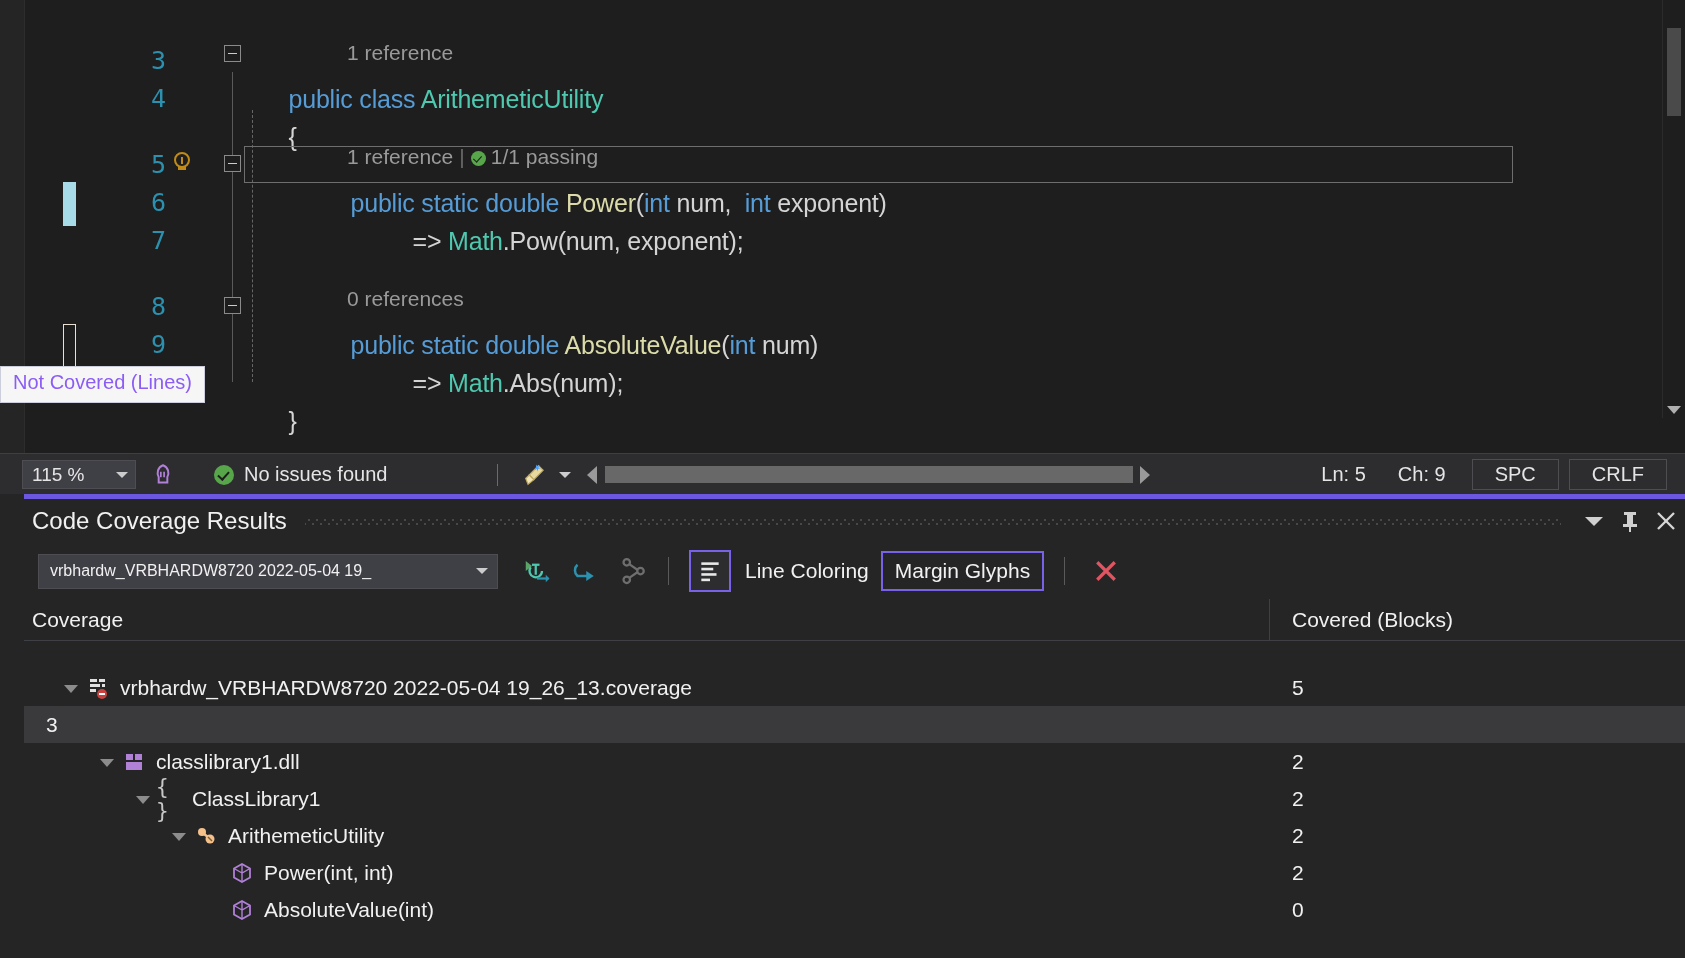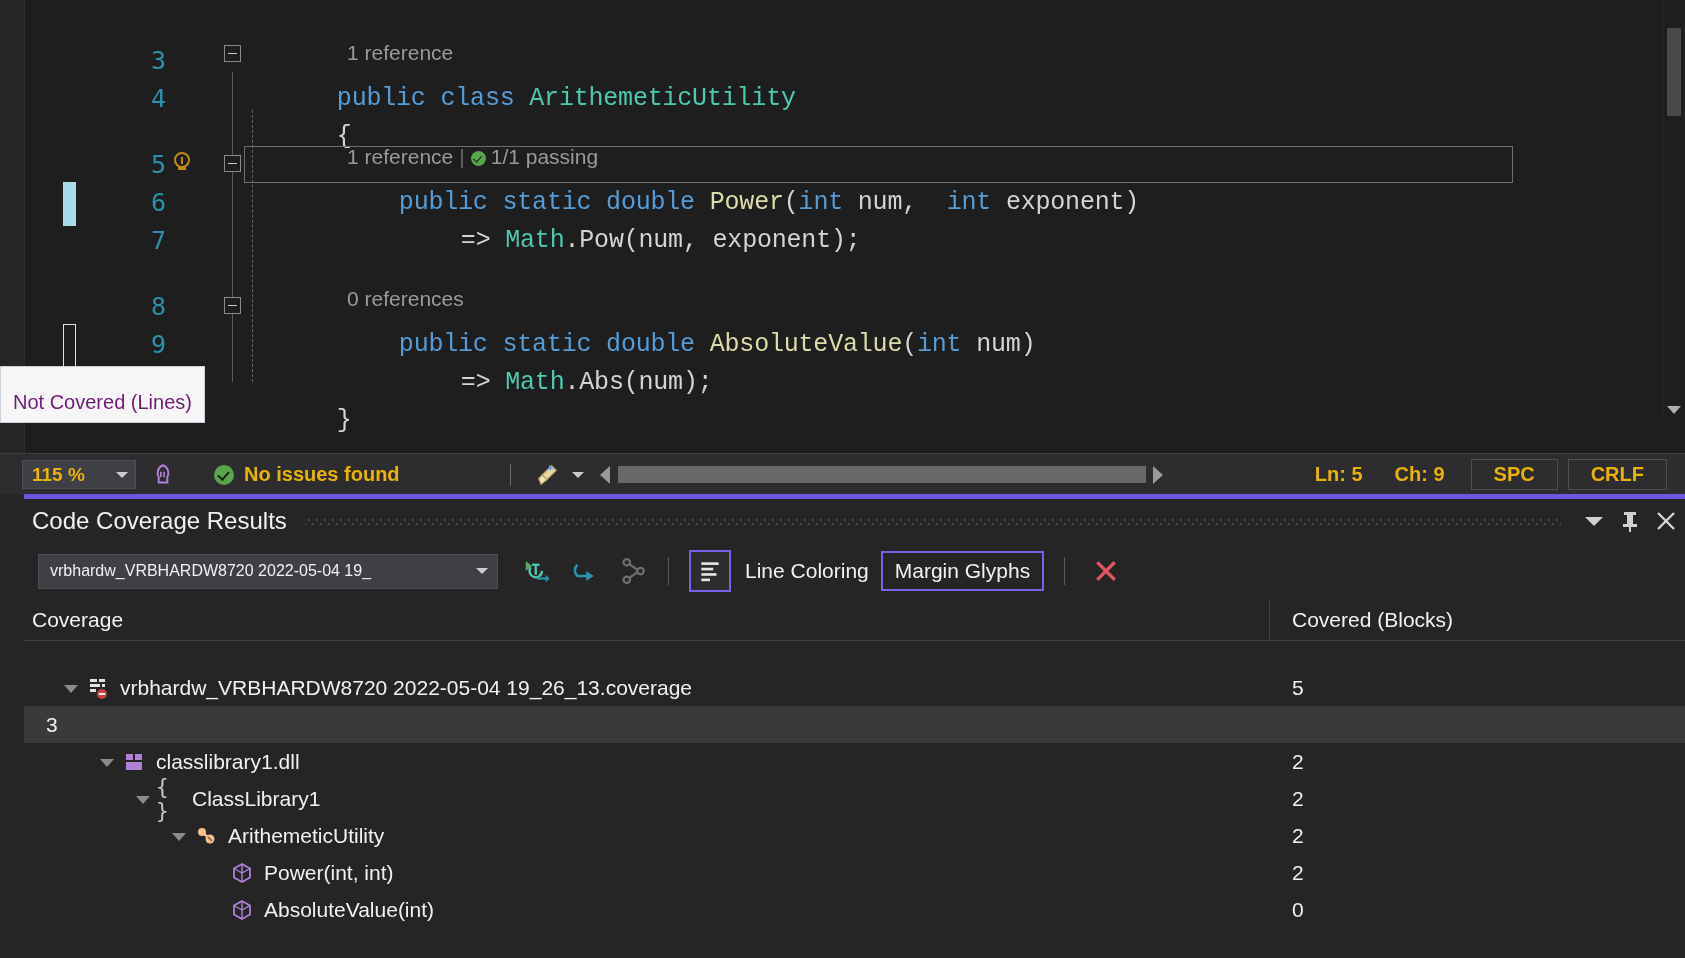--- a/index.html
+++ b/index.html
@@ -99,21 +99,21 @@
     position: absolute;
     left: 252px;
     width: 0px;
     border-left: 1px dashed #666;
   }
 
   .code-line {
     position: absolute;
     left: 248px;
     white-space: pre;
-    font-family: Liberation Mono, monospace;
+    font-family: Liberation Sans, sans-serif;
     font-size: 25px;
     line-height: 38px;
     letter-spacing: -0.2px;
   }
   .lens {
     position: absolute;
     left: 312px;
     font-family: Liberation Sans, sans-serif;
     font-size: 21px;
     color: #9a9a9a;
@@ -177,44 +177,43 @@
     border-left: 7px solid transparent;
     border-right: 7px solid transparent;
     border-top: 8px solid #b0b0b0;
   }
 
   
   .tooltip {
     position: absolute;
     left: 0px;
     top: 366px;
-    padding: 24px 12px 9px 12px;
+    padding: 4px 12px 9px 12px;
     background: #f6f6f6;
-    color: #701a75;
+    color: #8b5cf6;
     border: 1px solid #cccedb;
     font-size: 20px;
     line-height: 22px;
     font-family: "Liberation Sans", sans-serif;
     z-index: 40;
     white-space: nowrap;
   }
 
   
   .statusbar {
     position: absolute;
     left: 0; top: 453px;
     width: 1685px;
     height: 41px;
     background: #2d2d30;
     border-top: 1px solid #3f3f41;
     display: flex;
     align-items: center;
     font-size: 20px;
-    color: #eab308;
-    font-weight: bold;
+    color: #e5e5e5;
   }
   .zoom-combo {
     margin-left: 22px;
     width: 114px; height: 29px;
     background: #3f3f46;
     border: 1px solid #4d4d52;
     display: flex;
     align-items: center;
     justify-content: space-between;
     padding: 0 7px 0 9px;

